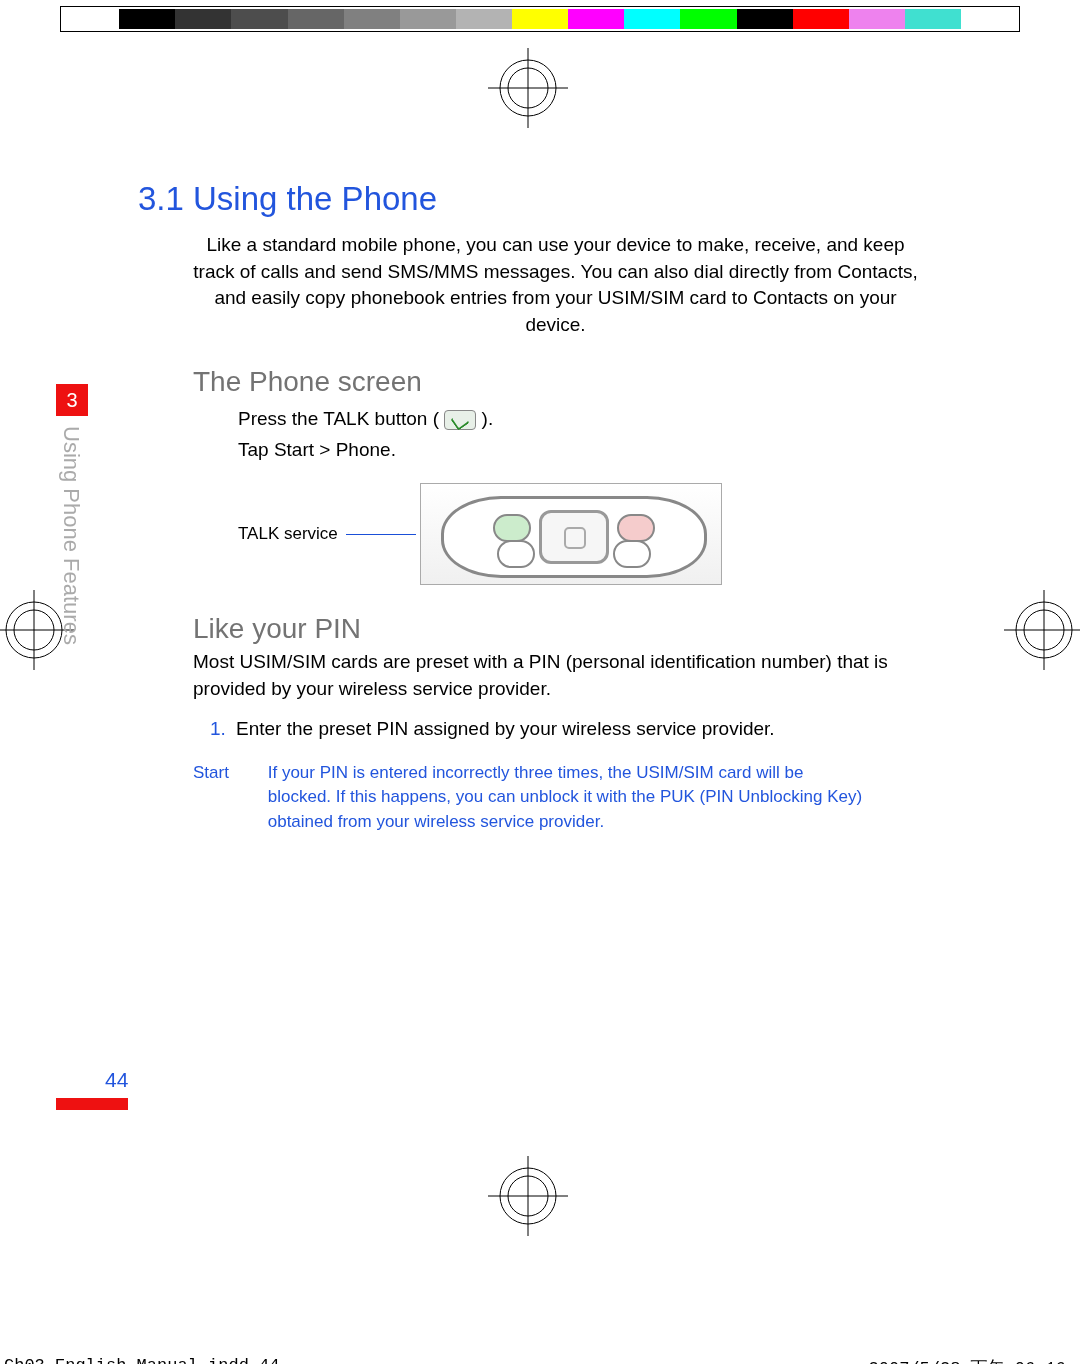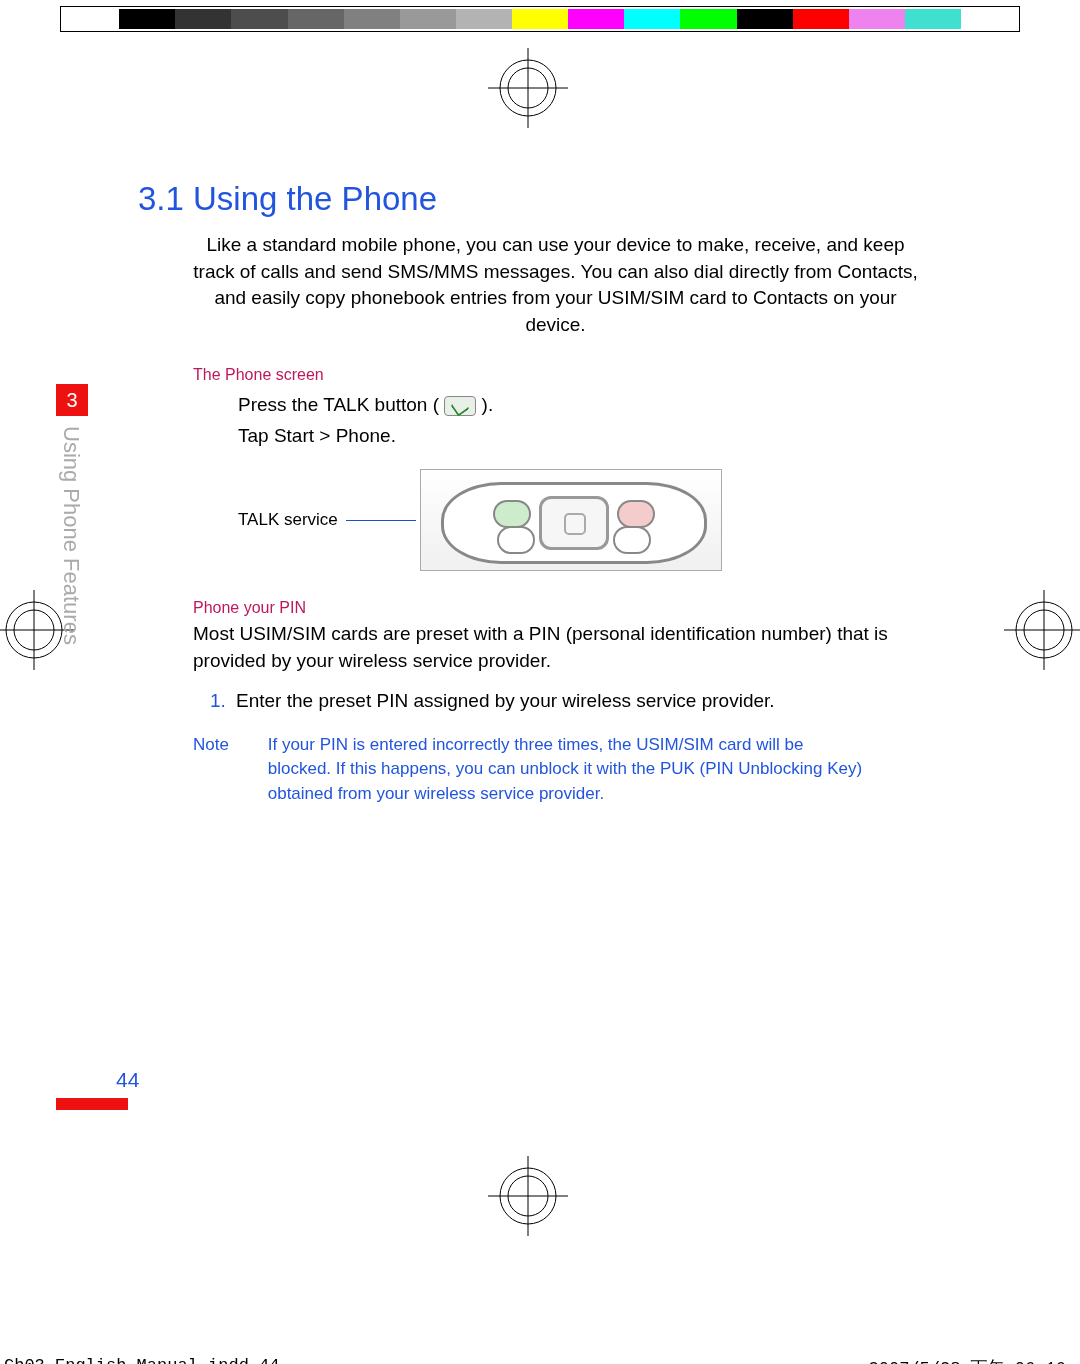--- a/index.html
+++ b/index.html
@@ -5,21 +5,21 @@
   html,body{margin:0;padding:0;background:#fff;font-family:Arial,Helvetica,sans-serif;color:#000;}
   .page{position:relative;width:1080px;height:1364px;}
   
   .colorbar{position:absolute;top:6px;left:60px;width:960px;height:26px;border:1px solid #000;padding:2px;box-sizing:border-box;}
   .colorbar-inner{display:flex;width:100%;height:100%;}
   .cb{flex:1;height:100%;}
   .regmark{position:absolute;}
   .regmark svg{display:block;}
   .body-block{position:absolute;left:138px;top:180px;width:780px;}
   .h1{color:#2255dd;font-size:33px;font-weight:400;margin:0 0 14px 0;}
-  .h2{color:#be185d;font-size:16px;font-weight:400;margin:28px 0 4px 0;}
+  .h2{color:#737373;font-size:28px;font-weight:400;margin:28px 0 4px 0;}
   .para{font-size:19px;line-height:1.4;margin:0 0 4px 55px;}
   .para-first{margin-left:55px;text-align:center;}
   .bullets{margin:6px 0 0 100px;font-size:19px;line-height:1.6;}
   .talk-icon{display:inline-block;width:30px;height:18px;border:1px solid #888;border-radius:4px;background:#e8f0e8;vertical-align:middle;position:relative;}
   .talk-icon::after{content:"";position:absolute;left:8px;top:3px;width:12px;height:12px;border:2px solid #2a8a2a;border-radius:3px;border-top:none;border-right:none;transform:rotate(-35deg);}
   .diagram-row{margin:18px 0 0 100px;display:flex;align-items:center;}
   .diagram-label{font-size:17px;margin-right:8px;}
   .diagram-line{width:70px;height:1px;background:#1a4fd8;margin-right:4px;}
   .diagram-box{width:300px;height:100px;border:1px solid #aaa;position:relative;background:linear-gradient(#fff,#f0f0f0);}
   .phone-oval{position:absolute;left:20px;top:12px;width:260px;height:76px;border:3px solid #888;border-radius:60px/38px;background:#fff;}
@@ -33,21 +33,21 @@
   .rbtn.bl{left:76px;top:56px;}
   .rbtn.br{left:192px;top:56px;}
   .ol{margin:10px 0 0 72px;padding:0;font-size:19px;line-height:1.8;}
   .ol .num{color:#2255dd;display:inline-block;width:26px;}
   .note-row{margin:14px 0 0 55px;font-size:17px;color:#2255dd;line-height:1.45;}
   .note-row .nl{display:inline-block;width:70px;vertical-align:top;}
   .note-row .nt{display:inline-block;width:600px;vertical-align:top;}
   
   .chapter-badge{position:absolute;left:56px;top:384px;width:32px;height:32px;background:#e11;color:#fff;text-align:center;line-height:32px;font-size:20px;}
   .side-text{position:absolute;left:60px;top:426px;width:24px;height:260px;color:#aaa;font-size:22px;writing-mode:vertical-rl;text-orientation:mixed;}
-  .page-num{position:absolute;left:116px;top:1068px;color:#2255dd;font-size:21px;}
+  .page-num{position:absolute;left:105px;top:1068px;color:#2255dd;font-size:21px;}
   .redbar{position:absolute;left:56px;top:1098px;width:72px;height:12px;background:#e11;}
   .footer{position:absolute;left:0;bottom:8px;width:1080px;font-family:"Courier New",monospace;font-size:17px;color:#000;}
   .footer .fl{position:absolute;left:4px;}
   .footer .fr{position:absolute;right:4px;}
 </style>
 </head>
 <body>
 
 <div class="page">
 
@@ -127,27 +127,27 @@
       <span class="diagram-box">
         <span class="phone-oval"></span>
         <span class="dpad"></span>
         <span class="rbtn green tl"></span>
         <span class="rbtn red tr"></span>
         <span class="rbtn bl"></span>
         <span class="rbtn br"></span>
       </span>
     </div>
 
-    <h2 class="h2" style="margin-left:55px;">Phone your PIN</h2>
+    <h2 class="h2" style="margin-left:55px;">Like your PIN</h2>
     <p class="para">Most USIM/SIM cards are preset with a PIN (personal identification number) that is provided by your wireless service provider.</p>
     <div class="ol">
       <div><span class="num">1.</span><span>Enter the preset PIN assigned by your wireless service provider.</span></div>
     </div>
     <div class="note-row">
-      <span class="nl">Note</span>
+      <span class="nl">Start</span>
       <span class="nt">If your PIN is entered incorrectly three times, the USIM/SIM card will be blocked. If this happens, you can unblock it with the PUK (PIN Unblocking Key) obtained from your wireless service provider.</span>
     </div>
   </div>
 
   <div class="page-num">44</div>
   <div class="redbar"></div>
 
   <div class="footer">
     <span class="fl">Ch03_English_Manual.indd   44</span>
     <span class="fr">2007/5/28   下午 06:16:</span>

